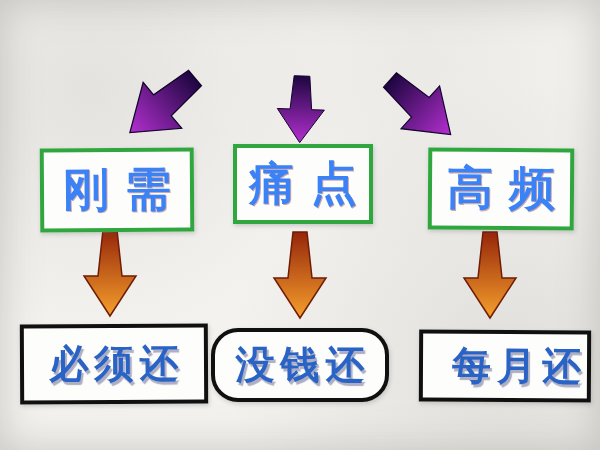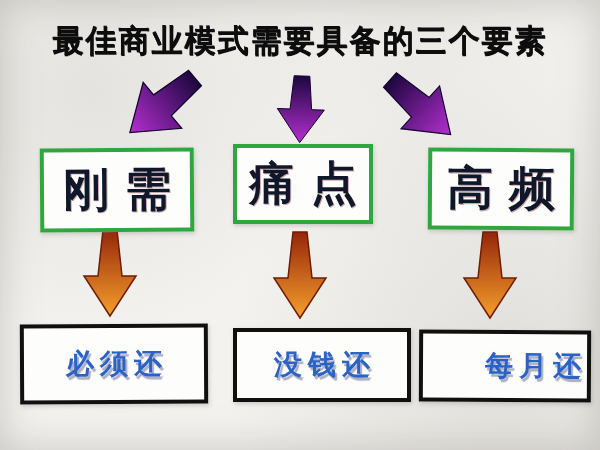--- a/index.html
+++ b/index.html
@@ -50,51 +50,50 @@
     background: #fdfdfb;
     box-shadow: 1px 2px 4px rgba(90,88,82,0.25);
   }
   .factor-box {
     border: 4px solid #2fa63e;
   }
   .factor-box .txt {
     font-family: "Liberation Serif", "DejaVu Serif", serif;
     font-weight: 700;
     font-size: 46px;
-    color: #0f172a;
+    color: #3b82f6;
     letter-spacing: 16px;
     padding-left: 16px;
     text-shadow: 1px 1px 0 rgba(120,10,20,0.35);
     white-space: nowrap;
   }
   .outcome-box {
     border: 4px solid #101010;
   }
   .outcome-box .txt {
     font-weight: 800;
-    font-size: 28px;
+    font-size: 39px;
     color: #2a63c6;
     letter-spacing: 6px;
     padding-left: 6px;
     text-shadow: 2px 3px 1px rgba(25,25,90,0.35);
     white-space: nowrap;
   }
   .fb1 { left: 40px;  top: 148px; width: 146px; height: 76px; transform: rotate(-0.4deg); }
   .fb2 { left: 233px; top: 144px; width: 132px; height: 72px; }
   .fb3 { left: 428px; top: 148px; width: 138px; height: 74px; transform: rotate(0.4deg); }
   .ob1 { left: 20px;  top: 324px; width: 180px; height: 72px; transform: rotate(-0.3deg); }
-  .ob2 { left: 233px; top: 328px; width: 170px; height: 66px; }
+  .ob2 { left: 211px; top: 328px; width: 170px; height: 66px; border-radius: 27px; }
   .ob3 { left: 419px; top: 330px; width: 164px; height: 64px; transform: rotate(0.3deg); justify-content: flex-end; }
 </style>
 </head>
 <body>
 
 <div class="stage">
 
-  <h1 class="title">最佳商业模式需要具备的三个要素</h1>
 
   <svg class="arrow-layer" viewBox="0 0 600 450" xmlns="http://www.w3.org/2000/svg">
     <defs>
       <linearGradient id="pg" gradientUnits="userSpaceOnUse" x1="0" y1="0" x2="0" y2="68">
         <stop offset="0" stop-color="#1d0640"></stop>
         <stop offset="1" stop-color="#b42fd0"></stop>
       </linearGradient>
       <linearGradient id="og" gradientUnits="userSpaceOnUse" x1="0" y1="0" x2="0" y2="86">
         <stop offset="0" stop-color="#96260a"></stop>
         <stop offset="1" stop-color="#f59f2c"></stop>

